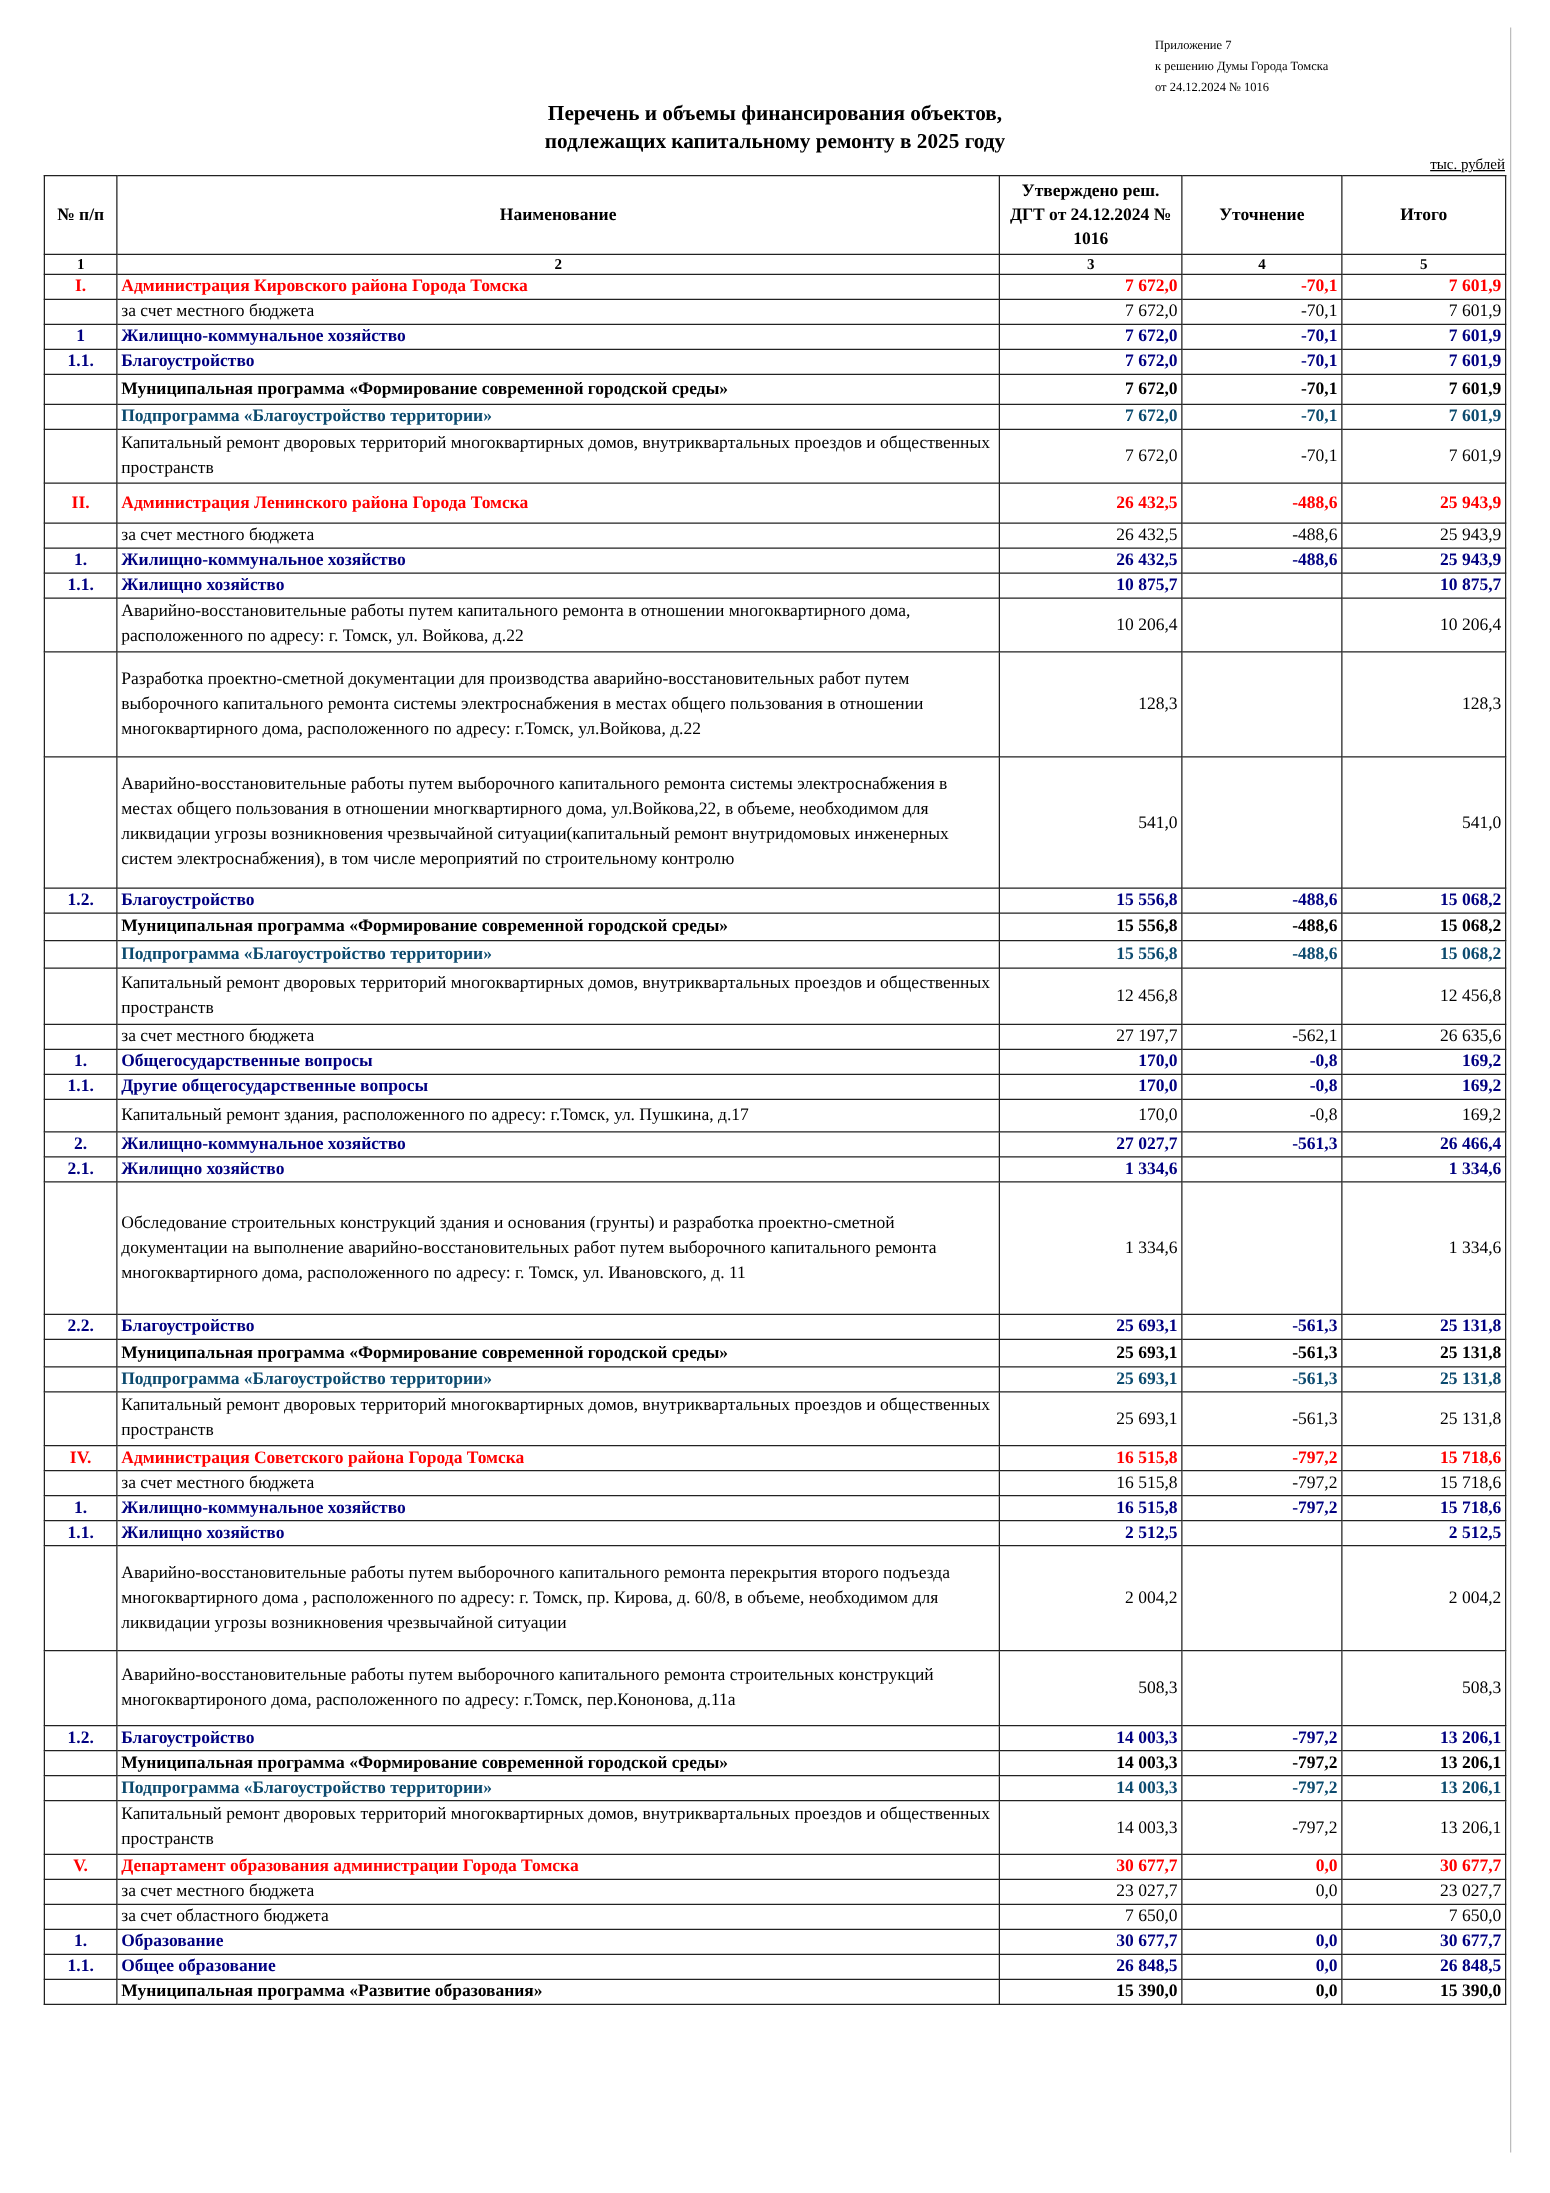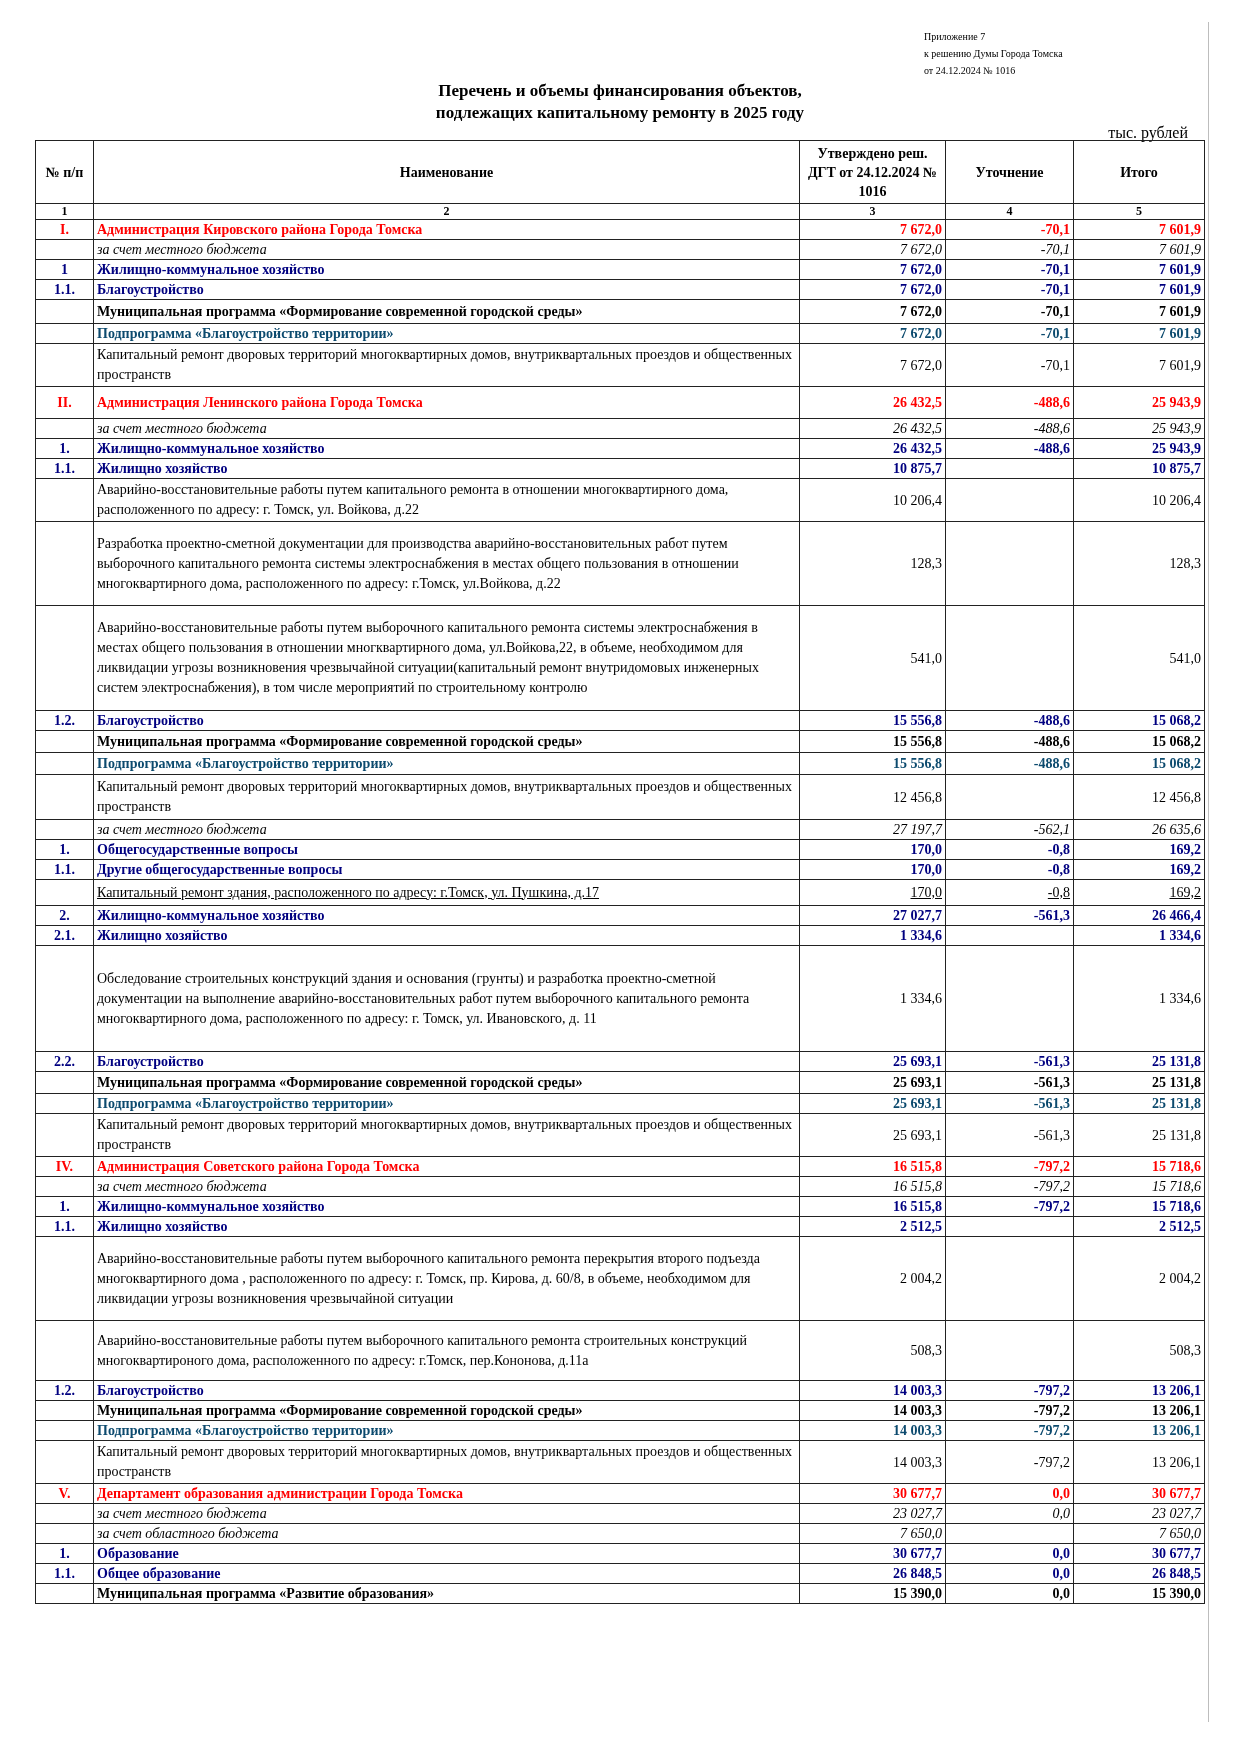--- a/index.html
+++ b/index.html
@@ -2,35 +2,35 @@
 <html><head>
 <meta charset="utf-8">
 <style>
   html, body { margin:0; padding:0; background:#ffffff; }
   body { width:1240px; height:1754px; position:relative; overflow:hidden;
          font-family:"Liberation Serif", serif; color:#000; }
   .vline { position:absolute; left:1208px; top:22px; width:1px; height:1700px; background:#bdbdbd; }
   .approval { position:absolute; left:924px; top:28px; font-size:10px; line-height:17px; }
   .title { position:absolute; left:0; top:80px; width:1240px; text-align:center;
            font-weight:bold; font-size:17px; line-height:22px; }
-  .units { position:absolute; right:52px; top:124px; font-size:16px; }
+  .units { position:absolute; right:36px; top:124px; font-size:12px;text-decoration:underline; }
   table.main { position:absolute; left:35px; top:140px; width:1169px;
                border-collapse:collapse; table-layout:fixed; font-size:14px; }
   table.main td, table.main th { border:1.5px solid #222; padding:0 3px; vertical-align:middle; }
   col.c1 { width:58px; } col.c2 { width:706px; } col.c3 { width:146px; }
   col.c4 { width:128px; } col.c5 { width:131px; }
   th { font-weight:bold; font-size:14px; line-height:19px; text-align:center; }
   tr.hdr th { height:62px; }
   tr.nums td { text-align:center; font-weight:bold; font-size:12px; height:15px; line-height:15px; }
   td.num { text-align:right; }
   td.no { text-align:center; }
   tr.r { height:20px; }
   td { line-height:19px; }
   tr.admin td { color:#ff0000; font-weight:bold; }
-  tr.local td { font-style:italic; }
+  tr.local td { }
   tr.section td { color:#000080; font-weight:bold; }
   tr.program td { color:#000; font-weight:bold; }
   tr.subprogram td { color:#0c4a6e; font-weight:bold; }
   tr.item td { color:#000; font-weight:normal; }
   tr.item td.name { line-height:20px; padding-top:1px; padding-bottom:1px; }
 </style>
 </head>
 <body>
 
 <div class="vline"></div>
@@ -213,21 +213,21 @@
         <td class="num">-0,8</td>
         <td class="num">169,2</td>
       </tr>
       <tr class="r section" style="height: 20px;">
         <td class="no">1.1.</td>
         <td class="name">Другие общегосударственные вопросы</td>
         <td class="num">170,0</td>
         <td class="num">-0,8</td>
         <td class="num">169,2</td>
       </tr>
-      <tr class="r item" style="height: 26px; text-decoration: underline;">
+      <tr class="r item" style="height: 26px;">
         <td class="no"></td>
         <td class="name">Капитальный ремонт здания, расположенного по адресу: г.Томск, ул. Пушкина, д.17</td>
         <td class="num">170,0</td>
         <td class="num">-0,8</td>
         <td class="num">169,2</td>
       </tr>
       <tr class="r section" style="height: 20px;">
         <td class="no">2.</td>
         <td class="name">Жилищно-коммунальное хозяйство</td>
         <td class="num">27 027,7</td>

